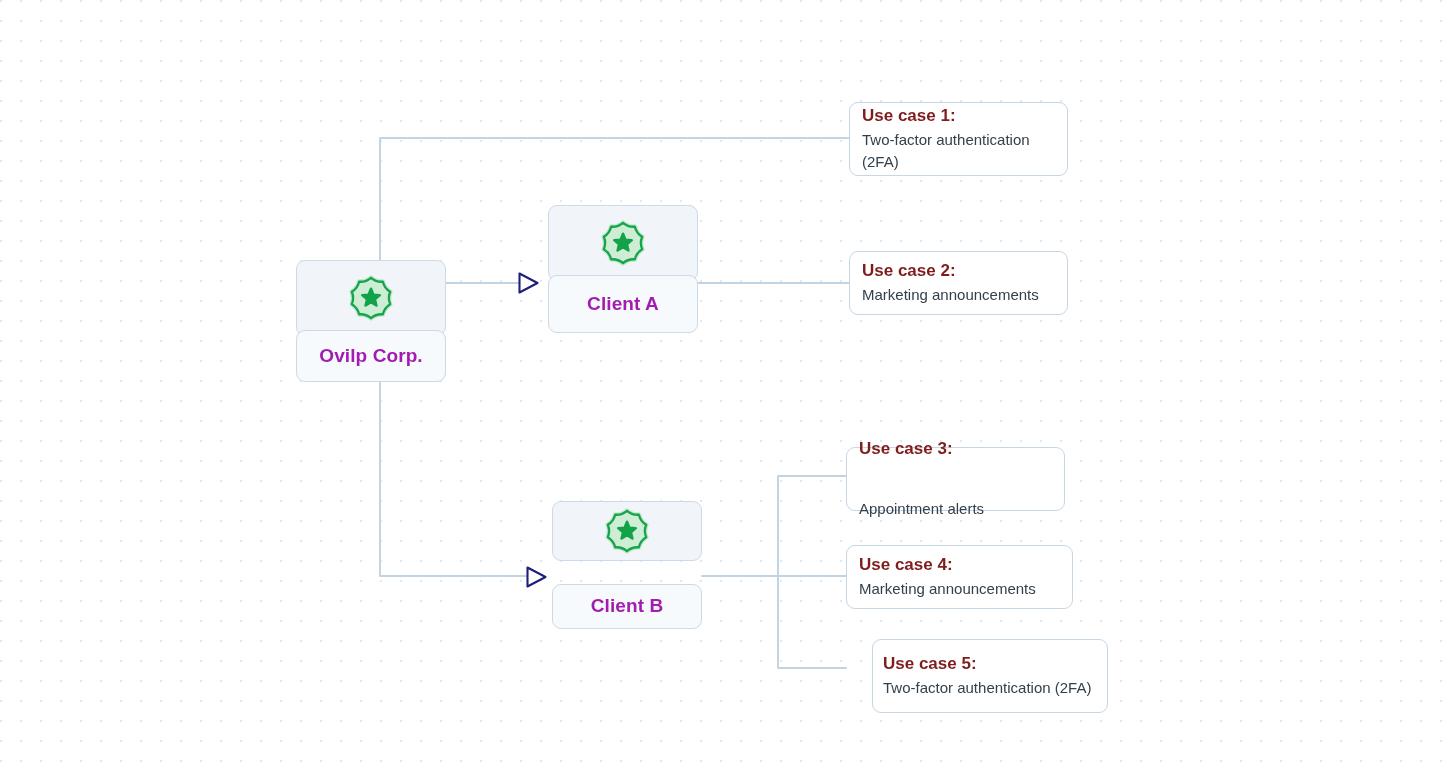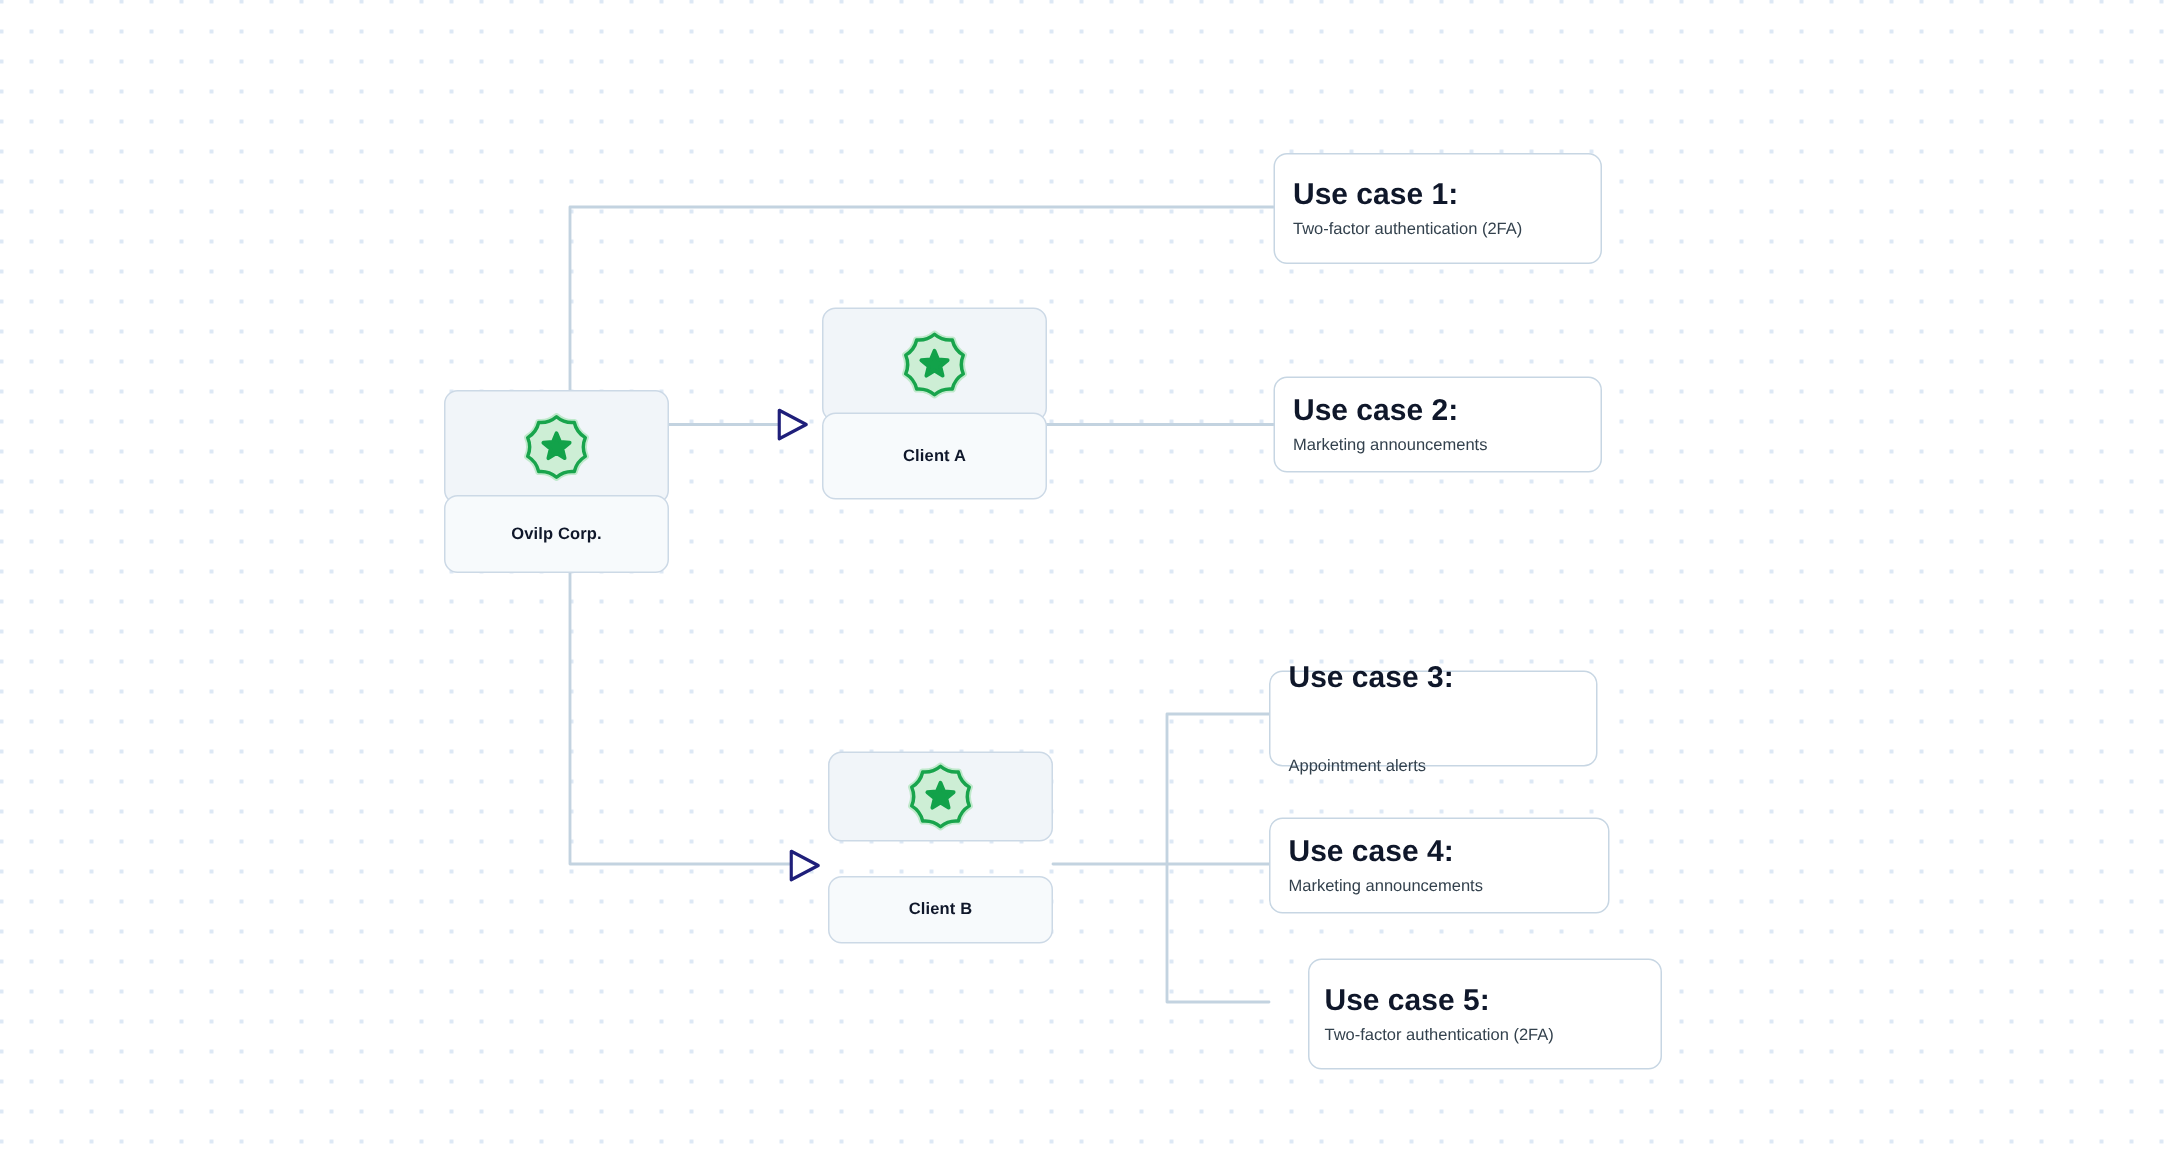--- a/index.html
+++ b/index.html
@@ -52,50 +52,50 @@
     border: 1px solid #ccd9e6;
     border-radius: 9px;
     display: flex;
     align-items: center;
     justify-content: center;
     margin-top: -6px;
     position: relative;
     z-index: 2;
   }
   .node-label-text {
-    font-size: 11px;
+    font-size: 19px;
     font-weight: bold;
-    color: #0f172a;
+    color: #a21caf;
     letter-spacing: 0.1px;
     white-space: nowrap;
   }
 
   
   .badge-icon { display: block; }
 
   
   .usecase-card {
     position: absolute;
     background: #ffffff;
     border: 1px solid #c7d6e3;
     border-radius: 9px;
     padding: 10px 12px 11px 12px;
     display: flex;
     flex-direction: column;
     justify-content: center;
   }
   .usecase-title {
-    font-size: 20px;
+    font-size: 17px;
     font-weight: bold;
-    color: #0f172a;
+    color: #7f1d1d;
     line-height: 1.42;
     margin-bottom: 1px;
   }
   .usecase-body {
-    font-size: 11px;
+    font-size: 15px;
     font-weight: normal;
     color: #33414d;
     line-height: 1.47;
   }
 </style>
 </head>
 <body>
 
 <div id="canvas">
 

